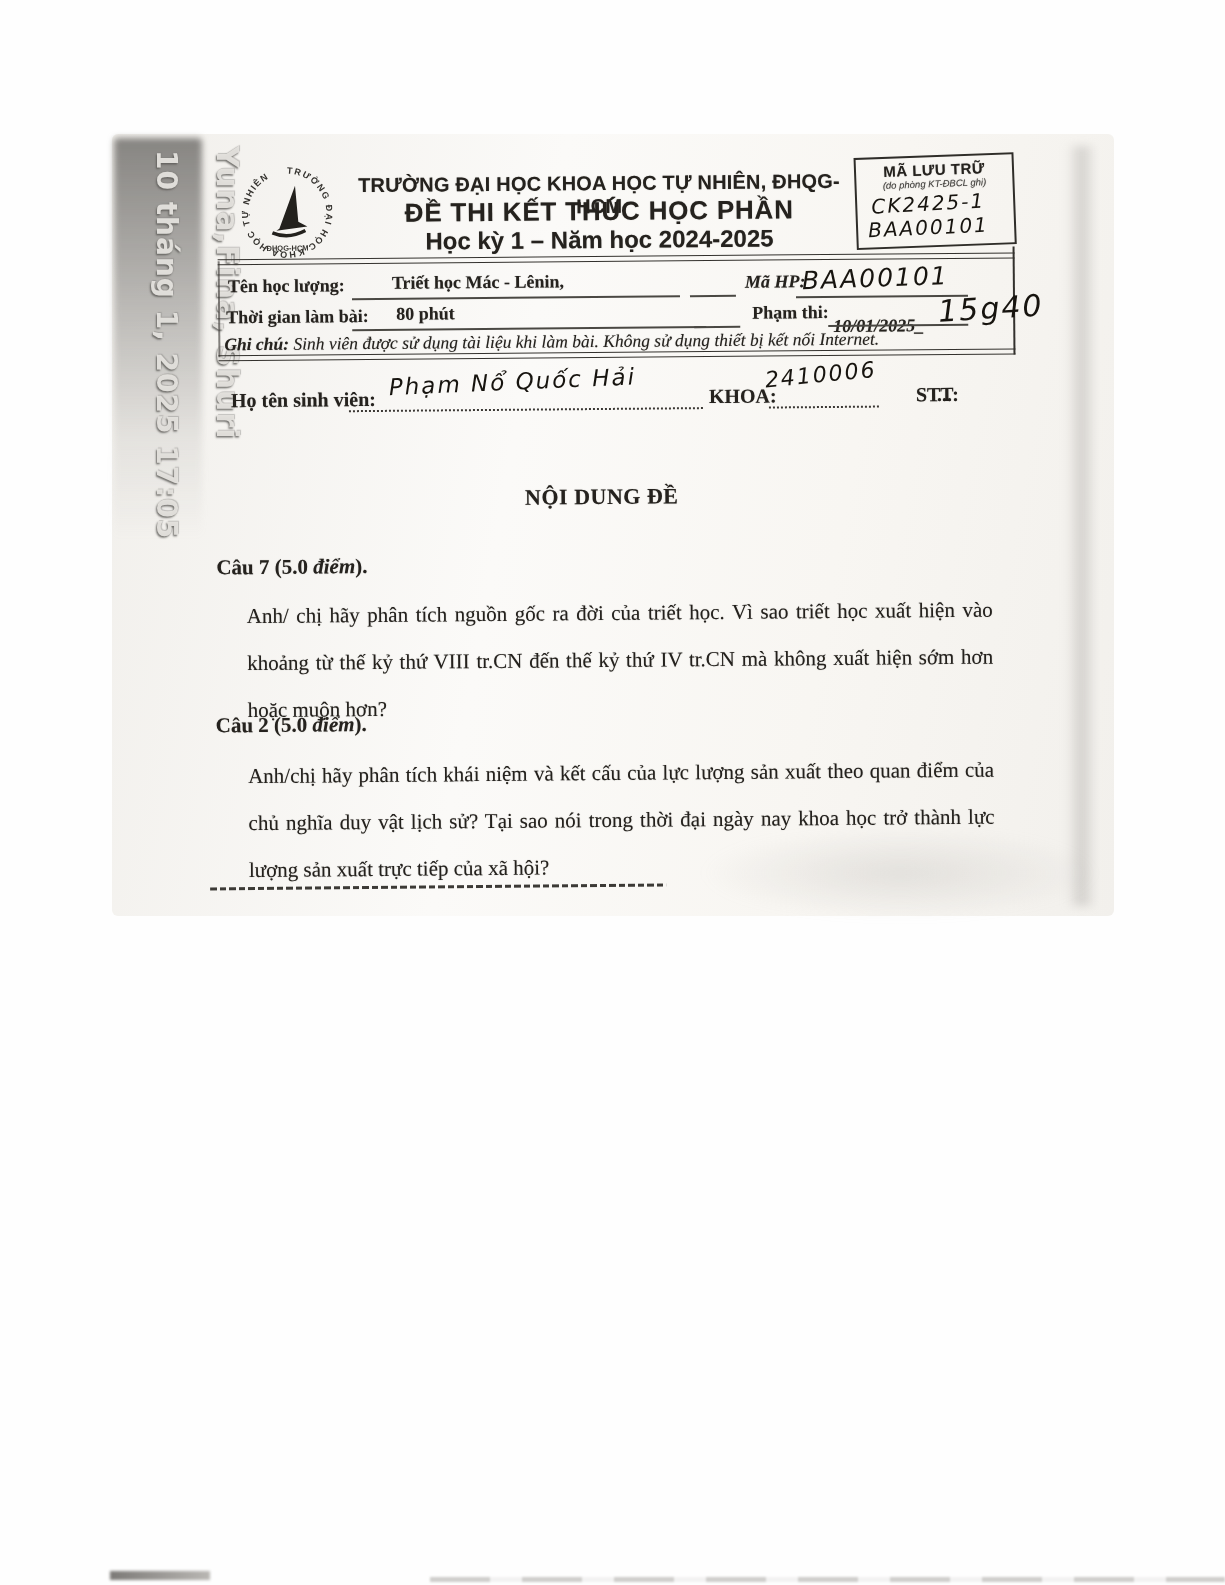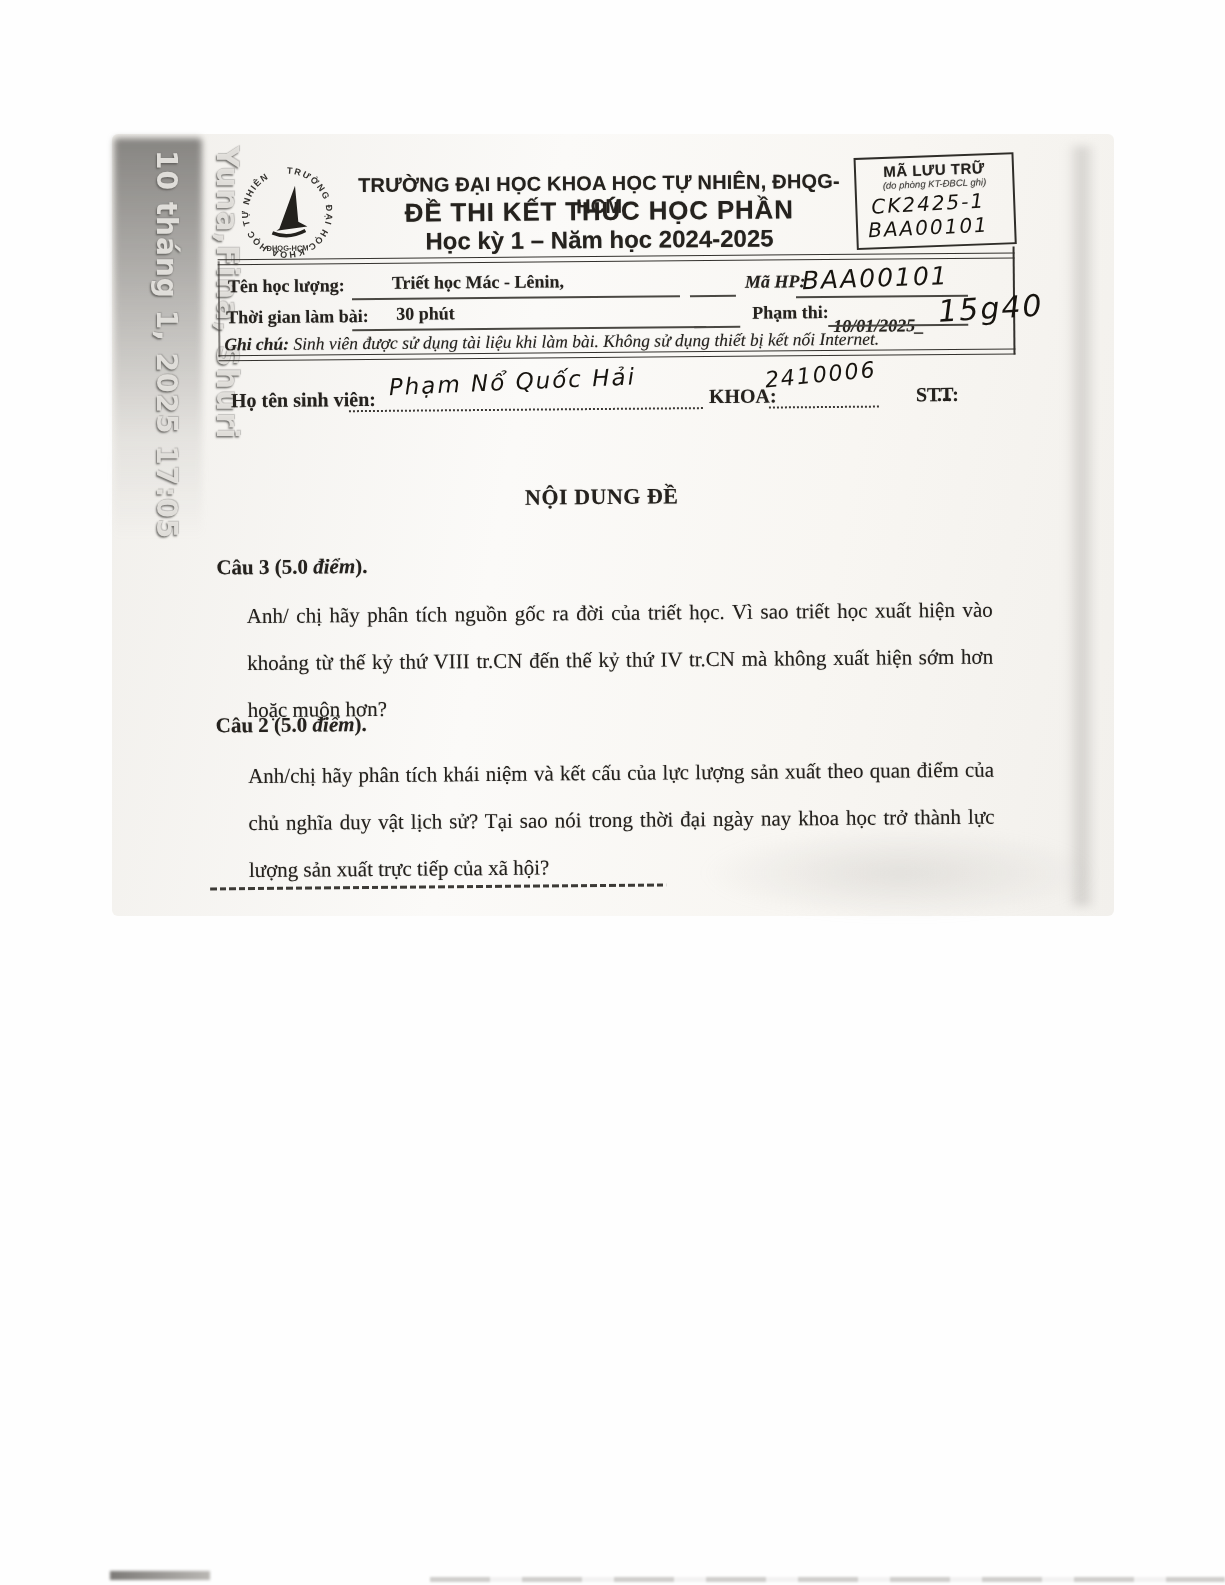--- a/index.html
+++ b/index.html
@@ -142,21 +142,21 @@
 
     <div class="abs printed b row-lbl" style="left:228px;top:273px;">Tên học lượng:</div>
     <div class="abs printed b row-lbl" style="left:392px;top:271px;">Triết học Mác - Lênin,</div>
     <div class="abs tline" style="left:352px;top:296px;width:328px;"></div>
     <div class="abs tline" style="left:690px;top:296px;width:46px;"></div>
     <div class="abs printed b row-lbl" style="left:745px;top:273px;font-style:italic;">Mã HP:</div>
     <div class="abs hw" style="left:802px;top:266px;font-size:25px;transform:rotate(-1.5deg);">BAA00101</div>
     <div class="abs tline" style="left:796px;top:298px;width:172px;"></div>
 
     <div class="abs printed b row-lbl" style="left:226px;top:304px;">Thời gian làm bài:</div>
-    <div class="abs printed b row-lbl" style="left:396px;top:302px;">30 phút</div>
+    <div class="abs printed b row-lbl" style="left:396px;top:302px;">80 phút</div>
     <div class="abs tline" style="left:352px;top:327px;width:354px;"></div>
     <div class="abs tline" style="left:694px;top:327px;width:46px;"></div>
     <div class="abs printed b row-lbl" style="left:752px;top:304px;">Phạm thi:</div>
     <div class="abs printed b row-lbl" style="left:833px;top:318px;font-style:italic;">10/01/2025_</div>
     <div class="abs tline" style="left:828px;top:327px;width:140px;"></div>
     <div class="abs hw" style="left:938px;top:294px;font-size:30px;transform:rotate(-3deg);">15g40</div>
 
     <div class="abs printed ghichu" style="left:224px;top:331px;width:790px;">
       <span class="b it">Ghi chú:</span>
       <span class="it">Sinh viên được sử dụng tài liệu khi làm bài. Không sử dụng thiết bị kết nối Internet.</span>
@@ -167,21 +167,21 @@
     <div class="abs hw" style="left:388px;top:368px;font-size:23px;transform:rotate(-2deg);">Phạm Nổ Quốc Hải</div>
     <div class="abs printed b" style="left:708px;top:386px;font-size:20px;">KHOA:</div>
     <div class="abs dotted" style="left:768px;top:408px;width:110px;"></div>
     <div class="abs hw" style="left:764px;top:364px;font-size:22px;transform:rotate(-5deg);">2410006</div>
     <div class="abs printed b" style="left:886px;top:386px;font-size:20px;margin-left:29px;">STT:</div>
     <div class="abs printed b" style="left:936px;top:386px;font-size:20px;">...</div>
 
     <div class="abs printed b section-title">NỘI DUNG ĐỀ</div>
 
     <div class="abs printed b q-head" style="left:214px;top:552px;">
-      <span>Câu 3</span>
+      <span>Câu 7</span>
       <span>(5.0 </span><span class="it">điểm</span><span>).</span>
     </div>
     <div class="abs printed q-para" style="left:244px;top:590px;width:746px;">Anh/ chị hãy phân tích nguồn gốc ra đời của triết học. Vì sao triết học xuất hiện vào khoảng từ thế kỷ thứ VIII tr.CN đến thế kỷ thứ IV tr.CN mà không xuất hiện sớm hơn hoặc muộn hơn?</div>
 
     <div class="abs printed b q-head" style="left:212px;top:710px;">
       <span>Câu 2</span>
       <span>(5.0 </span><span class="it">điểm</span><span>).</span>
     </div>
     <div class="abs printed q-para" style="left:244px;top:750px;width:746px;">Anh/chị hãy phân tích khái niệm và kết cấu của lực lượng sản xuất theo quan điểm của chủ nghĩa duy vật lịch sử? Tại sao nói trong thời đại ngày nay khoa học trở thành lực lượng sản xuất trực tiếp của xã hội?</div>
 

